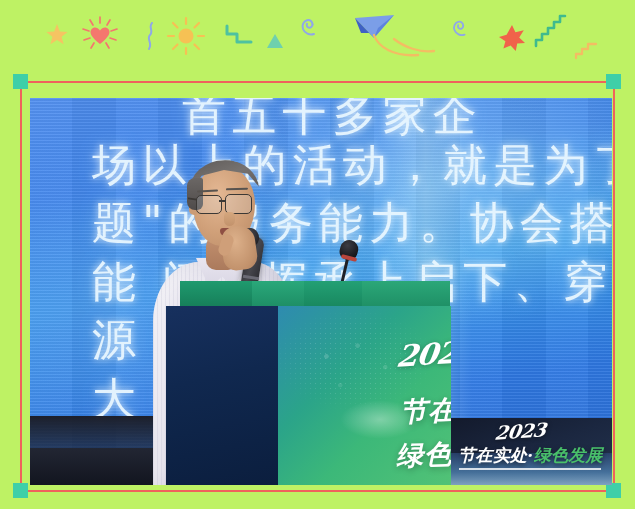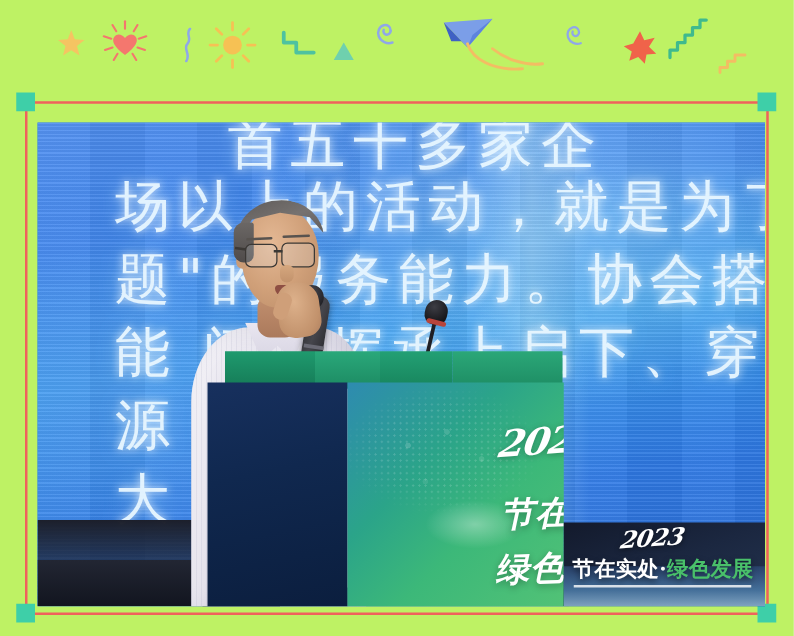--- a/index.html
+++ b/index.html
@@ -341,21 +341,21 @@
   }
   #sub-logo {
     position: absolute; left: 46px; top: 2px;
     color: #ffffff; font-family: "DejaVu Serif", serif; font-style: italic;
     font-weight: 700; font-size: 19px; letter-spacing: -0.04em;
     transform: skewX(-14deg) rotate(-4deg);
     text-shadow: 0 1px 4px rgba(0,0,0,0.5);
   }
   #sub-cal {
     position: absolute; left: 7px; top: 26px;
-    font-family: "DejaVu Serif", serif; font-weight: 700; 
+    font-family: "DejaVu Serif", serif; font-weight: 700; font-style: italic;
     font-size: 17px; white-space: nowrap;
     color: #ffffff;
     text-shadow: 0 2px 5px rgba(0,0,0,0.55);
     letter-spacing: 0.02em;
   }
   #sub-cal .green { color: #49c06a; }
   #sub-underline {
     position: absolute; left: 8px; top: 50px; width: 142px; height: 1.6px;
     background: rgba(255,255,255,0.8);
   }

